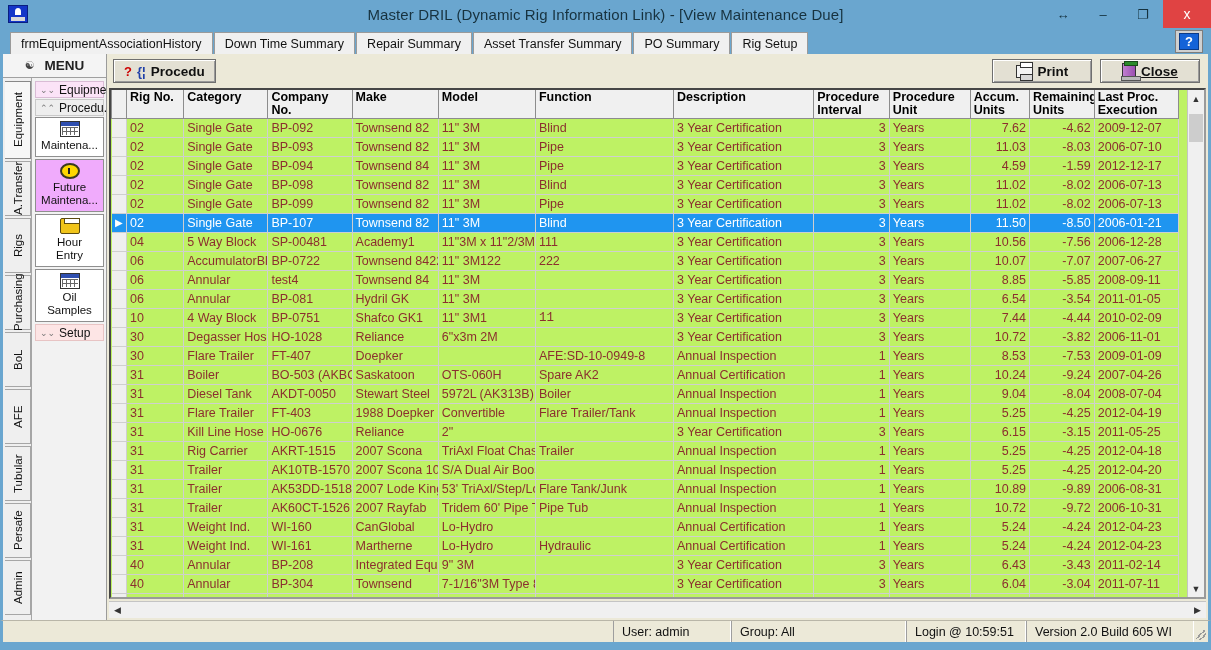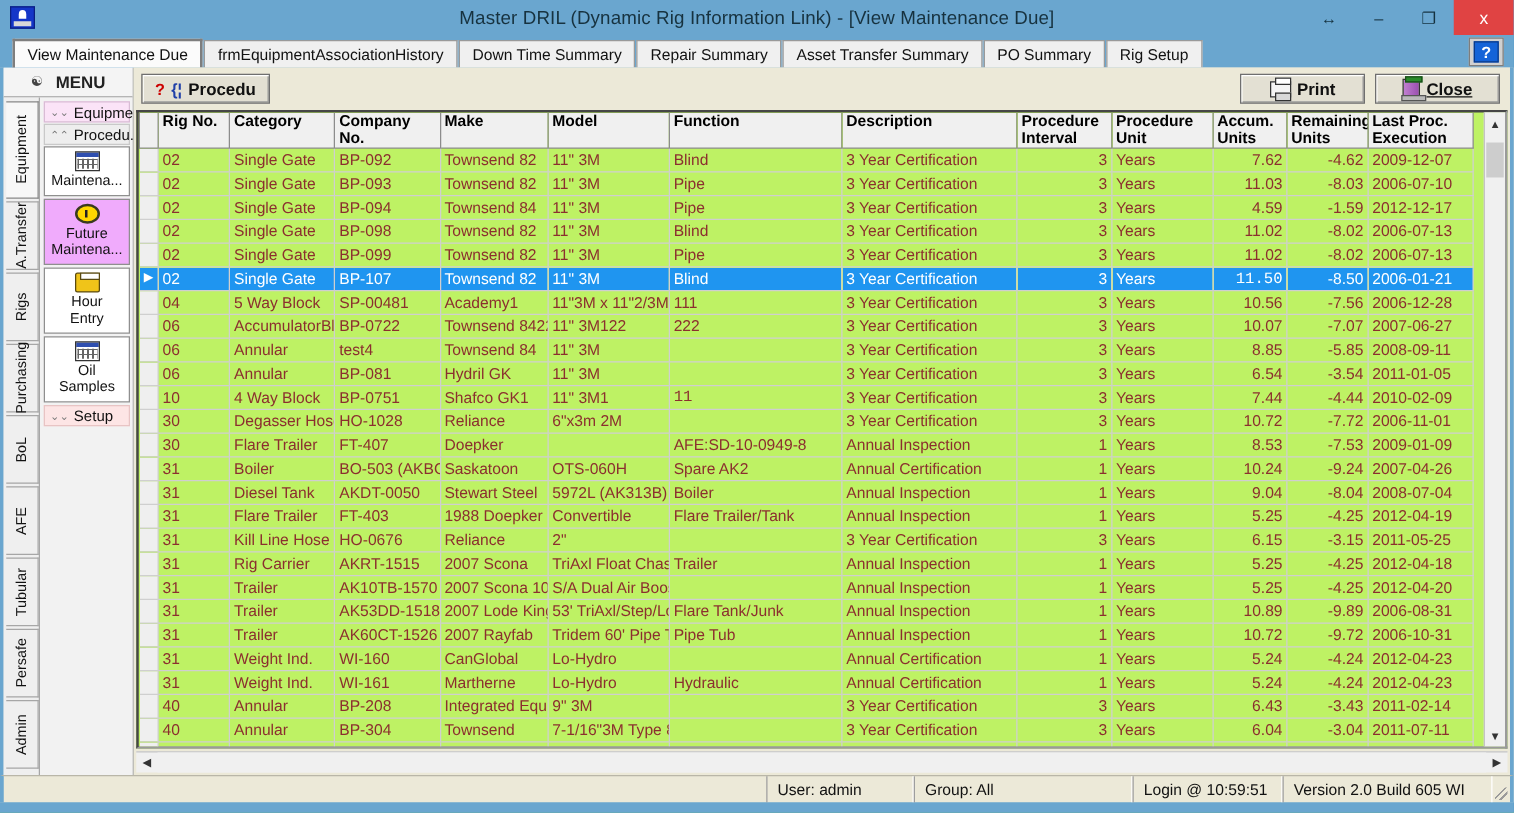--- a/index.html
+++ b/index.html
@@ -465,21 +465,20 @@
     <div class="title-text">Master DRIL (Dynamic Rig Information Link) - [View Maintenance Due]</div>
     <div class="win-controls">
       <div class="win-btn">↔</div>
       <div class="win-btn">–</div>
       <div class="win-btn">❐</div>
       <div class="win-btn close">x</div>
     </div>
   </div>
 
   <div class="tabstrip" id="tabstrip">
-    <div class="tab active">View Maintenance Due</div>
       <div class="tab">frmEquipmentAssociationHistory</div>
       <div class="tab">Down Time Summary</div>
       <div class="tab">Repair Summary</div>
       <div class="tab">Asset Transfer Summary</div>
       <div class="tab">PO Summary</div>
       <div class="tab">Rig Setup</div>
       <div class="help-btn">
       <div class="q">?</div>
     </div>
   </div>
@@ -666,21 +665,21 @@
                   <td class="selcol">▶</td>
                   <td style="width: 53px;">02</td>
                   <td style="width: 78px;">Single Gate</td>
                   <td style="width: 78px;">BP-107</td>
                   <td style="width: 80px;">Townsend 82</td>
                   <td style="width: 90px;">11" 3M</td>
                   <td style="width: 128px;">Blind</td>
                   <td style="width: 130px;">3 Year Certification</td>
                   <td class="num" style="width: 70px;">3</td>
                   <td style="width: 75px;">Years</td>
-                  <td class="num" style="width: 55px; font-family: Liberation Mono, monospace;">11.50</td>
+                  <td class="num" style="width: 55px;">11.50</td>
                   <td class="num" style="width: 60px;">-8.50</td>
                   <td style="width: 78px;">2006-01-21</td>
                 </tr>
                 <tr class="">
                   <td class="selcol"></td>
                   <td style="width: 53px;">04</td>
                   <td style="width: 78px;">5 Way Block</td>
                   <td style="width: 78px;">SP-00481</td>
                   <td style="width: 80px;">Academy1</td>
                   <td style="width: 90px;">11"3M x 11"2/3M1</td>
@@ -757,21 +756,21 @@
                   <td style="width: 53px;">30</td>
                   <td style="width: 78px;">Degasser Hose</td>
                   <td style="width: 78px;">HO-1028</td>
                   <td style="width: 80px;">Reliance</td>
                   <td style="width: 90px;">6"x3m 2M</td>
                   <td style="width: 128px;"></td>
                   <td style="width: 130px;">3 Year Certification</td>
                   <td class="num" style="width: 70px;">3</td>
                   <td style="width: 75px;">Years</td>
                   <td class="num" style="width: 55px;">10.72</td>
-                  <td class="num" style="width: 60px;">-7.72</td>
+                  <td class="num" style="width: 60px;">-3.82</td>
                   <td style="width: 78px;">2006-11-01</td>
                 </tr>
                 <tr class="">
                   <td class="selcol"></td>
                   <td style="width: 53px;">30</td>
                   <td style="width: 78px;">Flare Trailer</td>
                   <td style="width: 78px;">FT-407</td>
                   <td style="width: 80px;">Doepker</td>
                   <td style="width: 90px;"></td>
                   <td style="width: 128px;">AFE:SD-10-0949-8</td>

